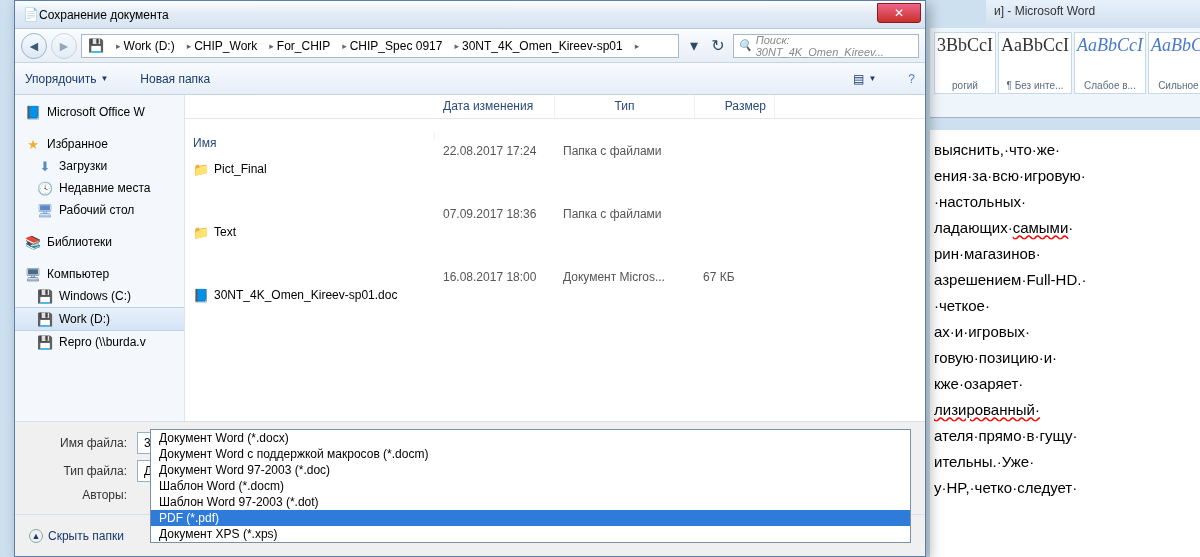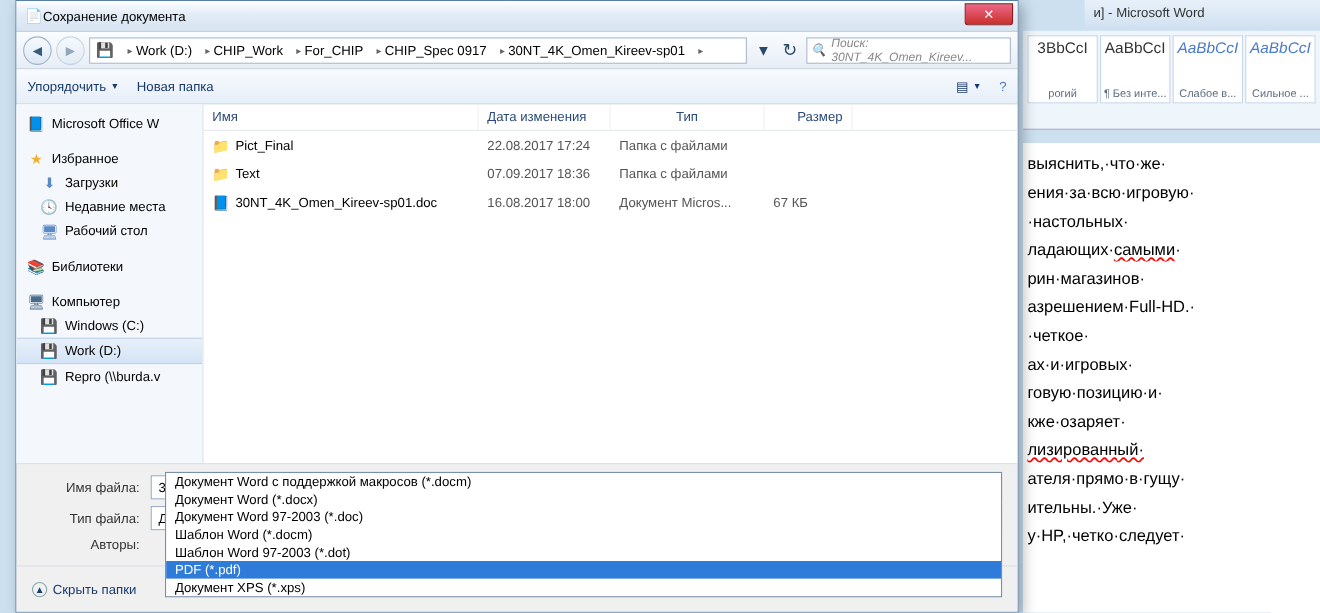--- a/index.html
+++ b/index.html
@@ -3,57 +3,57 @@
 <meta charset="utf-8">
 <style>
 * { margin: 0; padding: 0; box-sizing: border-box; font-family: "Segoe UI", Tahoma, sans-serif; }
 body { width: 1200px; height: 557px; background: #b8d4e8; overflow: hidden; position: relative; }
 
 
 .word-bg { position: absolute; top: 0; left: 0; right: 0; bottom: 0; background: #cce0f0; }
 .word-title { position: absolute; top: 0; left: 986px; right: 0; height: 28px; background: linear-gradient(#e8f1fa,#cfdff0); font-size: 12px; padding: 4px 8px; color: #333; }
 .word-ribbon { position: absolute; top: 28px; left: 930px; right: 0; height: 90px; background: #eef5fb; border-bottom: 1px solid #aac; padding: 4px; display: flex; gap: 2px; }
 .style-box { width: 74px; height: 62px; border: 1px solid #c6d8ea; background: #fff; text-align: center; font-size: 11px; padding: 2px; display: flex; flex-direction: column; justify-content: space-between; }
-.style-box .sample { font-family: Liberation Sans, sans-serif; font-size: 14px; color: #333; }
+.style-box .sample { font-family: Liberation Serif, serif; font-size: 18px; color: #333; }
 .style-box .lbl { font-size: 10px; color: #5a6d80; white-space: nowrap; overflow: hidden; text-overflow: ellipsis; }
 .word-doc { position: absolute; top: 130px; left: 930px; right: 0; bottom: 0; background: #fff; padding: 8px 4px; font-family: "Times New Roman", serif; font-size: 15px; color: #000; line-height: 1.6; white-space: pre-wrap; }
 .word-doc .para { margin-bottom: 2px; }
 .red-wave { text-decoration: underline wavy red; }
 
 
 .dialog { position: absolute; top: 0; left: 14px; width: 912px; height: 557px; background: #f0f0f0; border: 1px solid #5a7fa8; box-shadow: 4px 4px 12px rgba(0,0,0,0.3); display: flex; flex-direction: column; }
 .titlebar { height: 28px; background: linear-gradient(#fdfefe, #e3ecf6 45%, #d7e4f2); display: flex; align-items: center; padding-left: 8px; border-bottom: 1px solid #b8c8da; }
 .titlebar .txt { font-size: 12px; color: #000; flex: 1; }
 .close-btn { width: 44px; height: 20px; margin-right: 4px; margin-top: -4px; background: linear-gradient(#e68 , #c9302c); border: 1px solid #8b1a1a; border-radius: 0 0 3px 3px; color: #fff; text-align: center; font-size: 12px; line-height: 18px; cursor: pointer; }
 
 .navbar { height: 34px; background: linear-gradient(#fafcfe,#e8eef6); border-bottom: 1px solid #c8d4e2; display: flex; align-items: center; padding: 0 6px; gap: 4px; }
 .nav-arrow { width: 26px; height: 26px; border-radius: 13px; background: linear-gradient(#f6fafe,#dde8f4); border: 1px solid #9cb4cc; display: flex; align-items: center; justify-content: center; color: #3a5a7a; font-size: 14px; cursor: pointer; }
 .breadcrumb { flex: 1; height: 24px; background: #fff; border: 1px solid #a8b8cc; display: flex; align-items: center; font-size: 12px; overflow: hidden; }
 .breadcrumb .seg { padding: 0 6px; cursor: pointer; display: flex; align-items: center; gap: 3px; height: 100%; }
 .breadcrumb .chev { color: #666; font-size: 9px; }
 .nav-icons { display: flex; gap: 2px; }
 .nav-icons .ic { width: 22px; height: 22px; border: 1px solid transparent; display: flex; align-items: center; justify-content: center; color: #2a4a6a; cursor: pointer; }
 .search-box { width: 186px; height: 24px; background: #fff; border: 1px solid #a8b8cc; font-size: 11px; font-style: italic; color: #888; padding: 0 4px; display: flex; align-items: center; }
 
-.toolbar { height: 32px; background: linear-gradient(#f8fbfe,#e6eef8); border-bottom: 1px solid #c8d4e2; display: flex; align-items: center; padding: 0 10px; gap: 16px; font-size: 12px; }
+.toolbar { height: 32px; background: linear-gradient(#f8fbfe,#e6eef8); border-bottom: 1px solid #c8d4e2; display: flex; align-items: center; padding: 0 10px; gap: 32px; font-size: 12px; }
 .toolbar .btn { color: #1a3a6e; cursor: pointer; display: flex; align-items: center; gap: 4px; }
 .toolbar .spacer { flex: 1; }
 
 .body-area { flex: 1; display: flex; background: #fff; min-height: 0; }
 .sidebar { width: 170px; background: #f4f7fb; border-right: 1px solid #dde6f0; padding: 6px 0; font-size: 12px; overflow: hidden; }
 .sidebar .item { padding: 3px 10px; display: flex; align-items: center; gap: 6px; cursor: pointer; white-space: nowrap; }
 .sidebar .item.sel { background: linear-gradient(#e8f0fa,#d4e4f6); border-top: 1px solid #bcd2ea; border-bottom: 1px solid #bcd2ea; }
 .sidebar .hdr { padding: 3px 10px; display: flex; align-items: center; gap: 6px; font-size: 12px; }
 .sidebar .sep { height: 10px; }
 .file-list { flex: 1; font-size: 12px; }
 .file-head { display: flex; height: 24px; border-bottom: 1px solid #e4e8ee; }
 .file-head .col { padding: 4px 8px; color: #2a4a7a; cursor: pointer; border-right: 1px solid #f0f0f0; }
 .file-row { display: flex; padding: 3px 0; cursor: pointer; }
 .file-row .cell { padding: 2px 8px; overflow: hidden; white-space: nowrap; text-overflow: ellipsis; display: flex; align-items: center; gap: 5px; }
-.c-name { width: 250px; }
+.c-name { width: 250px; margin-top: 37px; }
 .c-date { width: 120px; color: #555; }
 .c-type { width: 140px; color: #555; text-align: center; }
 .c-size { width: 80px; color: #555; text-align: right; }
 
 .form-area { border-top: 1px solid #d8e0ea; padding: 10px 14px 6px; background: #f0f0f0; }
 .form-row { display: flex; align-items: center; margin-bottom: 6px; font-size: 12px; }
 .form-row .lbl { width: 108px; text-align: right; padding-right: 10px; color: #333; }
 .form-row input, .form-row .combo { flex: 1; height: 22px; font-size: 12px; border: 1px solid #9bb0c8; padding: 0 6px; background: #fff; }
 .combo { position: relative; display: flex; align-items: center; cursor: pointer; background: linear-gradient(#fff,#e8eef6); }
 .combo.open { background: #fff; }
@@ -218,22 +218,22 @@
           <span class="arrow">▼</span>
       </div>
     </div>
     <div class="form-row">
       <div class="lbl">Авторы:</div>
       <div style="flex:1"></div>
     </div>
   </div>
 
   <div class="dropdown" id="dropdown">
+      <div class="opt">Документ Word (*.docx)</div>
       <div class="opt">Документ Word с поддержкой макросов (*.docm)</div>
-      <div class="opt">Документ Word (*.docx)</div>
       <div class="opt">Документ Word 97-2003 (*.doc)</div>
       <div class="opt">Шаблон Word (*.docm)</div>
       <div class="opt">Шаблон Word 97-2003 (*.dot)</div>
       <div class="opt sel">PDF (*.pdf)</div>
       <div class="opt">Документ XPS (*.xps)</div>
     </div>
 
   <div class="footer">
     <span class="link">
       <span style="border:1px solid #8aa;border-radius:8px;width:14px;height:14px;display:inline-flex;align-items:center;justify-content:center;font-size:9px">▲</span>

